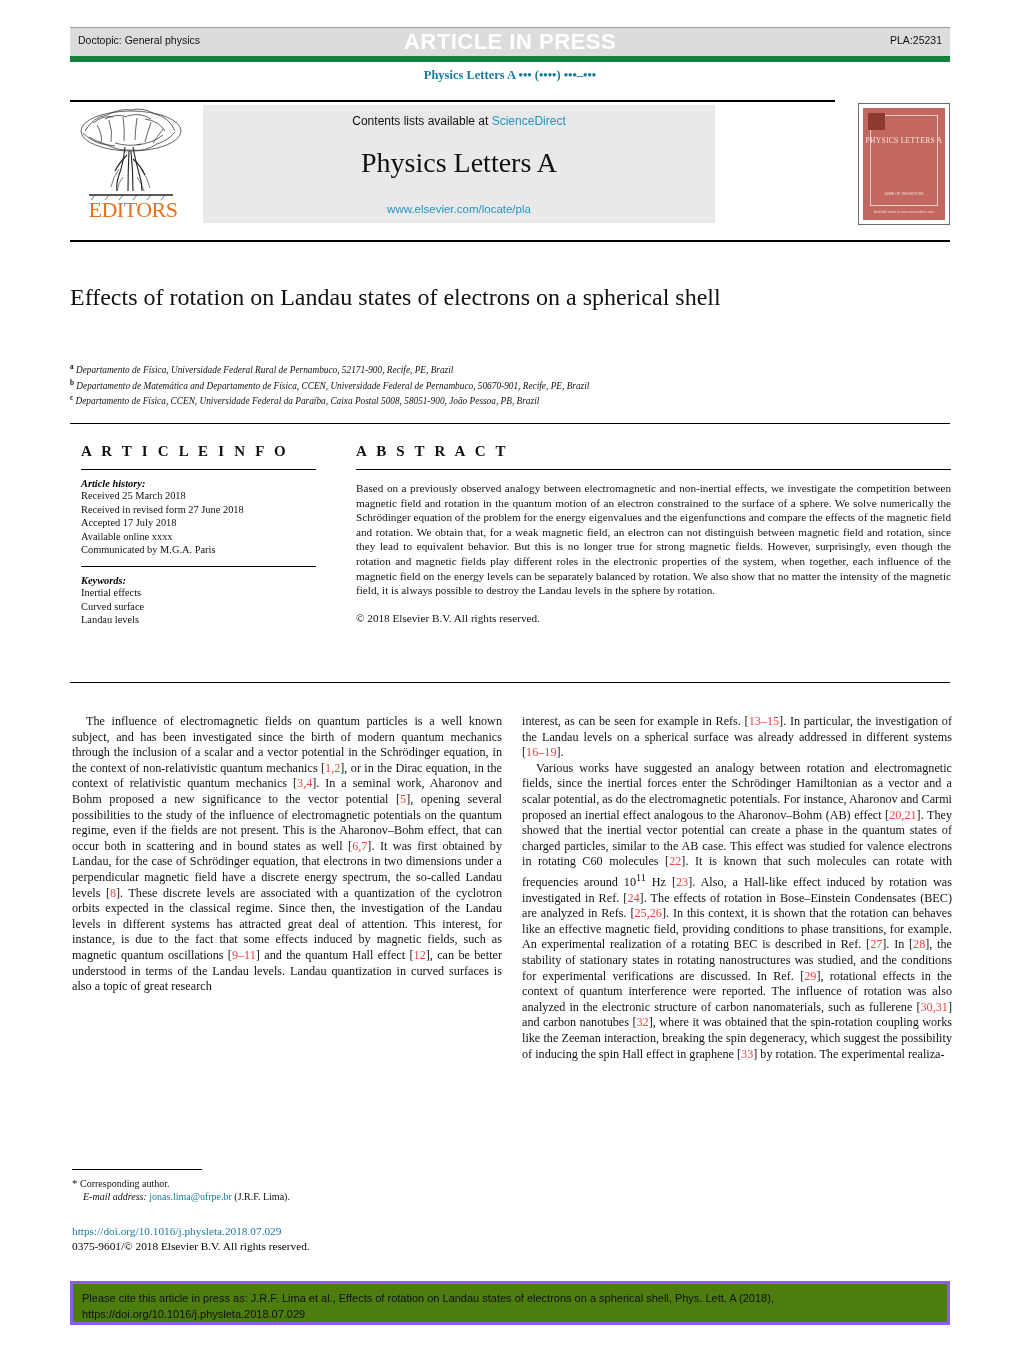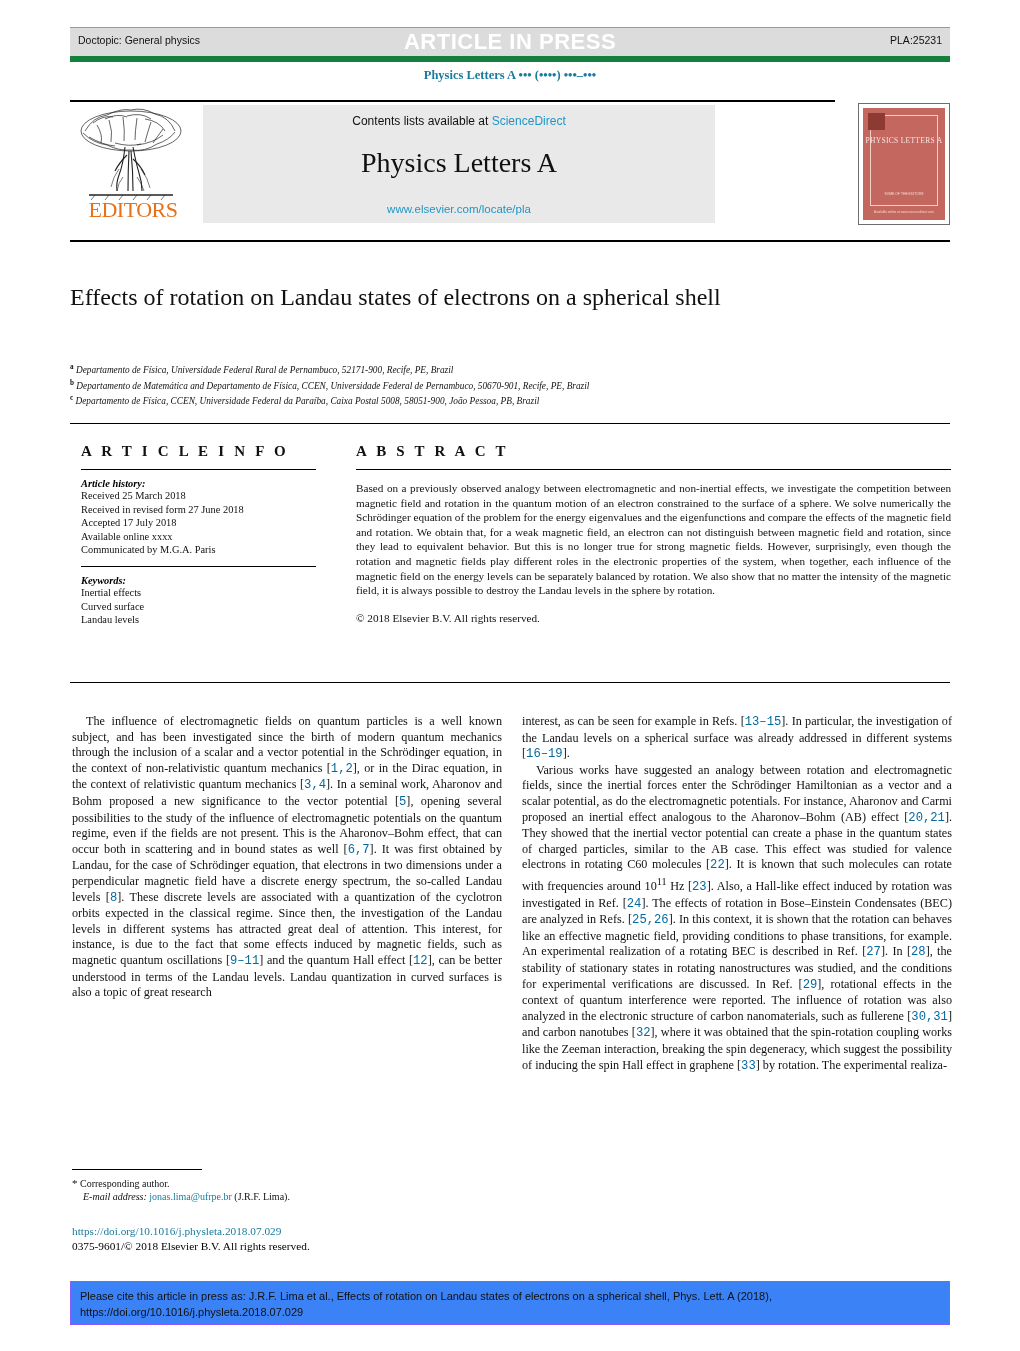--- a/index.html
+++ b/index.html
@@ -347,21 +347,21 @@
   p.body {
     font-family: "Liberation Serif", serif;
     font-size: 12.2px;
     line-height: 15.6px;
     text-align: justify;
     margin: 0;
     color: #111;
     text-indent: 14px;
   }
   p.body.noind { text-indent: 0; }
-  .ref { color: #0369a1; font-family: Liberation Mono, monospace; }
+  .ref { color: #ef4444; }
 
   
   .foot-rule {
     position: absolute;
     left: 72px;
     top: 1169px;
     width: 130px;
     border-top: 1px solid #000;
   }
   .footnote {
@@ -389,22 +389,22 @@
   }
   .doi-block .doi { color: #1a7b9e; }
 
   
   .cite-box {
     position: absolute;
     left: 70px;
     top: 1281px;
     width: 880px;
     height: 44px;
-    background: #3b82f6;
-    border: 1px solid #8b5cf6;
+    background: #4d7c0f;
+    border: 3px solid #8b5cf6;
     box-sizing: border-box;
   }
   .cite-text {
     position: absolute;
     left: 9px;
     top: 7px;
     right: 9px;
     font-family: "Liberation Sans", sans-serif;
     font-size: 11px;
     line-height: 15.5px;

